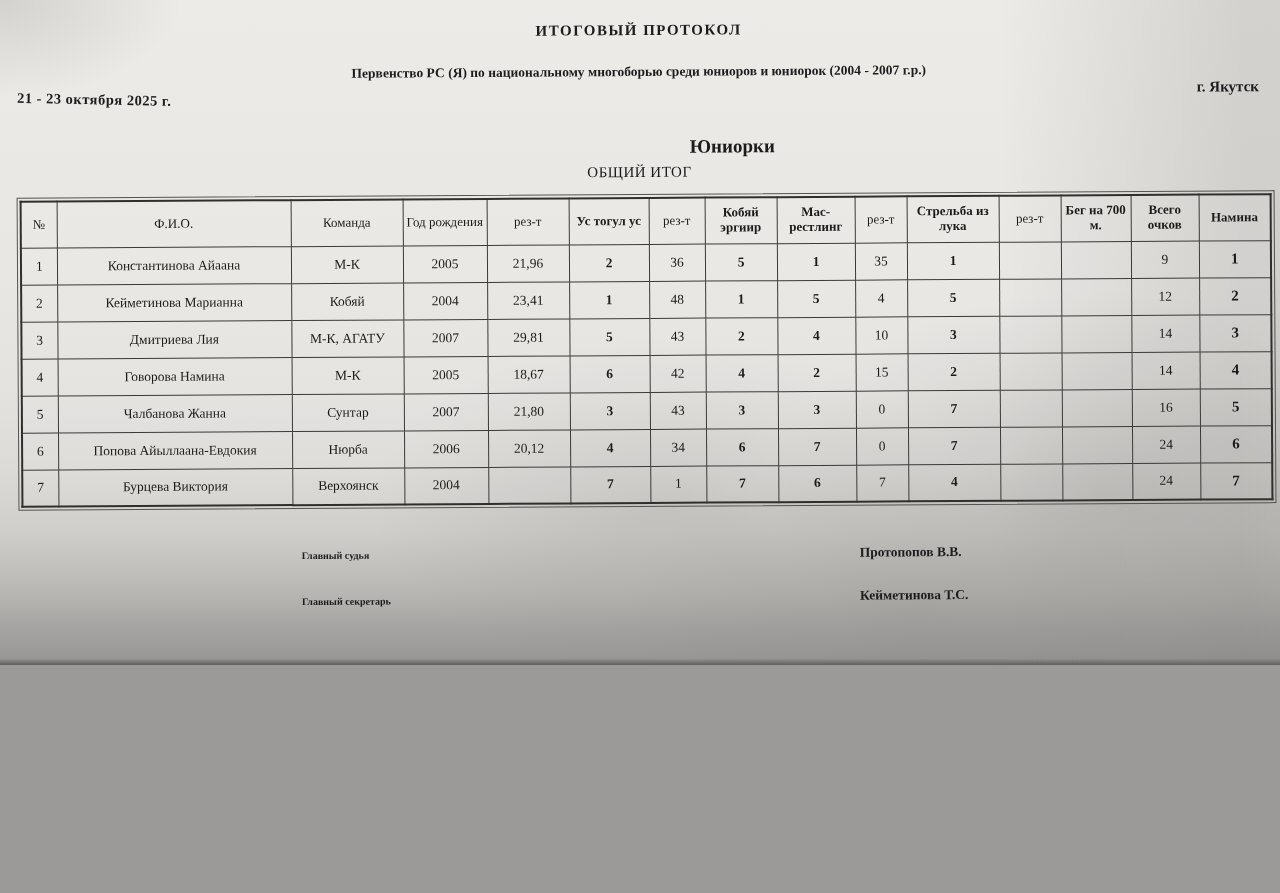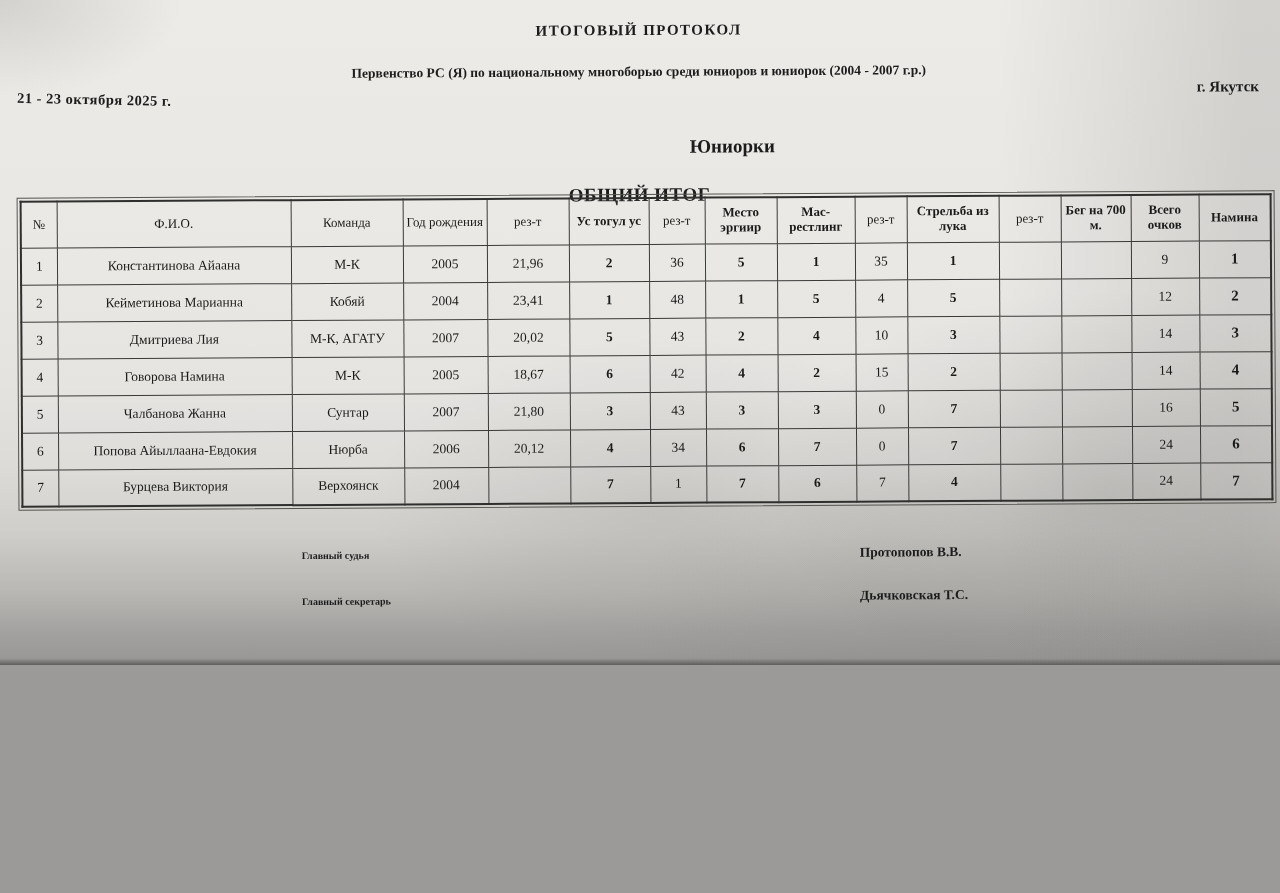--- a/index.html
+++ b/index.html
@@ -41,23 +41,23 @@
   .doc-city {
     position: absolute; top: 82px; right: 20px;
     font-weight: bold; font-size: 15px;
   }
   .doc-category {
     position: absolute; top: 136px; left: calc(50% + 93px);
     transform: translateX(-50%);
     font-weight: bold; font-size: 19px;
   }
   .doc-section {
-    position: absolute; top: 184px; left: 50%;
+    position: absolute; top: 164px; left: 50%;
     transform: translateX(-50%);
-    font-weight: bold; font-size: 19px; letter-spacing: 0.5px;
+    font-weight: normal; font-size: 15px; letter-spacing: 0.5px;
   }
 
   table.results {
     position: absolute; top: 197px; left: 20px;
     width: 1240px;
     border-collapse: collapse;
     table-layout: fixed;
     border: 2px solid #2f2f2d;
     outline: 1px solid #55544f;
     outline-offset: 2px;
@@ -125,21 +125,21 @@
         </colgroup>
       <thead>
           <tr>
             <th>№</th>
             <th>Ф.И.О.</th>
             <th>Команда</th>
             <th>Год рождения</th>
             <th>рез-т</th>
             <th class="b">Ус тогул ус</th>
             <th>рез-т</th>
-            <th class="b">Место эргиир</th>
+            <th class="b">Кобяй эргиир</th>
             <th class="b">Мас-рестлинг</th>
             <th>рез-т</th>
             <th class="b">Стрельба из лука</th>
             <th>рез-т</th>
             <th class="b">Бег на 700 м.</th>
             <th class="b">Всего очков</th>
             <th class="b">Намина</th>
           </tr>
         </thead>
       <tbody>
@@ -175,21 +175,21 @@
             <td class="c11"></td>
             <td class="c12"></td>
             <td class="c13">12</td>
             <td class="c14 bold">2</td>
           </tr>
           <tr>
             <td class="c0">3</td>
             <td class="c1">Дмитриева Лия</td>
             <td class="c2">М-К, АГАТУ</td>
             <td class="c3">2007</td>
-            <td class="c4">20,02</td>
+            <td class="c4">29,81</td>
             <td class="c5 bold">5</td>
             <td class="c6">43</td>
             <td class="c7 bold">2</td>
             <td class="c8 bold">4</td>
             <td class="c9">10</td>
             <td class="c10 bold">3</td>
             <td class="c11"></td>
             <td class="c12"></td>
             <td class="c13">14</td>
             <td class="c14 bold">3</td>
@@ -264,17 +264,17 @@
           </tr>
         </tbody>
     </table>
 
     <div class="sig-row1">
       <span class="sig-role">Главный судья</span>
       <span class="sig-name">Протопопов В.В.</span>
     </div>
     <div class="sig-row2">
       <span class="sig-role">Главный секретарь</span>
-      <span class="sig-name">Дьячковская Т.С.</span>
+      <span class="sig-name">Кейметинова Т.С.</span>
     </div>
 
   </div>
 </div>
 
 </body></html>

